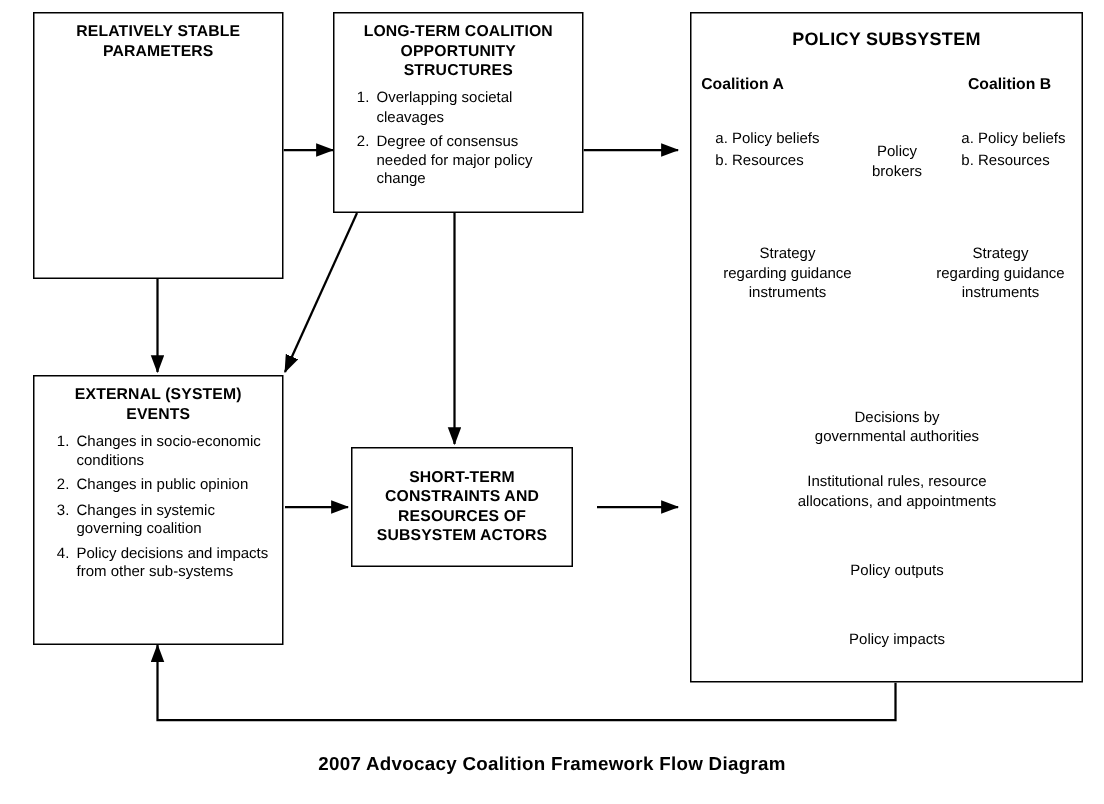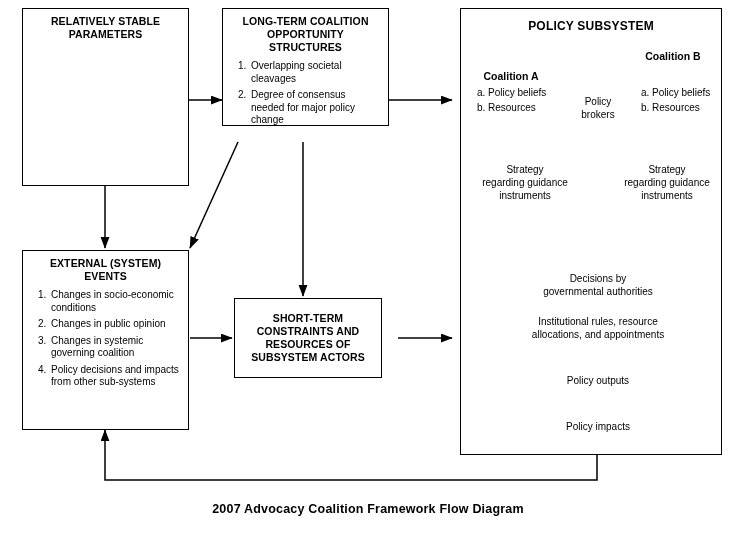--- a/index.html
+++ b/index.html
@@ -149,21 +149,21 @@
 
       <path d="M597,455 L597,480 L105,480 L105,430" marker-end="url(#arrow)"></path>
     </g>
   </svg>
 
   <div class="box" style="left:22px; top:8px; width:167px; height:178px; padding:6px 16px;">
     <div class="box-title multi">RELATIVELY STABLE
 PARAMETERS</div>
   </div>
 
-  <div class="box" style="left:222px; top:8px; width:167px; height:118px; padding:6px 4px;">
+  <div class="box" style="left:222px; top:8px; width:167px; height:134px; padding:6px 4px;">
     <div class="box-title multi">LONG-TERM COALITION
 OPPORTUNITY
 STRUCTURES</div>
     <ol class="numlist">
       <li>Overlapping societal cleavages</li>
       <li>Degree of consensus needed for major policy change</li>
     </ol>
   </div>
 
   <div class="box" style="left:22px; top:250px; width:167px; height:180px; padding:6px 4px;">
@@ -181,21 +181,21 @@
     <div class="box-title multi" style="width:100%;">SHORT-TERM
 CONSTRAINTS AND
 RESOURCES OF
 SUBSYSTEM ACTORS</div>
   </div>
 
   <div class="box" style="left:460px; top:8px; width:262px; height:447px;">
     <div class="subsystem-title" style="margin-top:10px;">POLICY SUBSYSTEM</div>
   </div>
 
-  <div class="coalition-head" style="left:468px; top:50px; width:86px;margin-top:20px;">Coalition A</div>
+  <div class="coalition-head" style="left:452px; top:50px; width:86px;">Coalition A</div>
   <ol class="alphalist" style="position:absolute; left:472px; top:86px; width:92px;">
     <li>Policy beliefs</li>
     <li>Resources</li>
   </ol>
 
   <div class="center-txt multi" style="left:562px; top:50px; width:72px; font-weight:normal;margin-top:45px;">Policy
 brokers</div>
 
   <div class="coalition-head" style="left:630px; top:50px; width:86px;">Coalition B</div>
   <ol class="alphalist" style="position:absolute; left:636px; top:86px; width:92px;">

